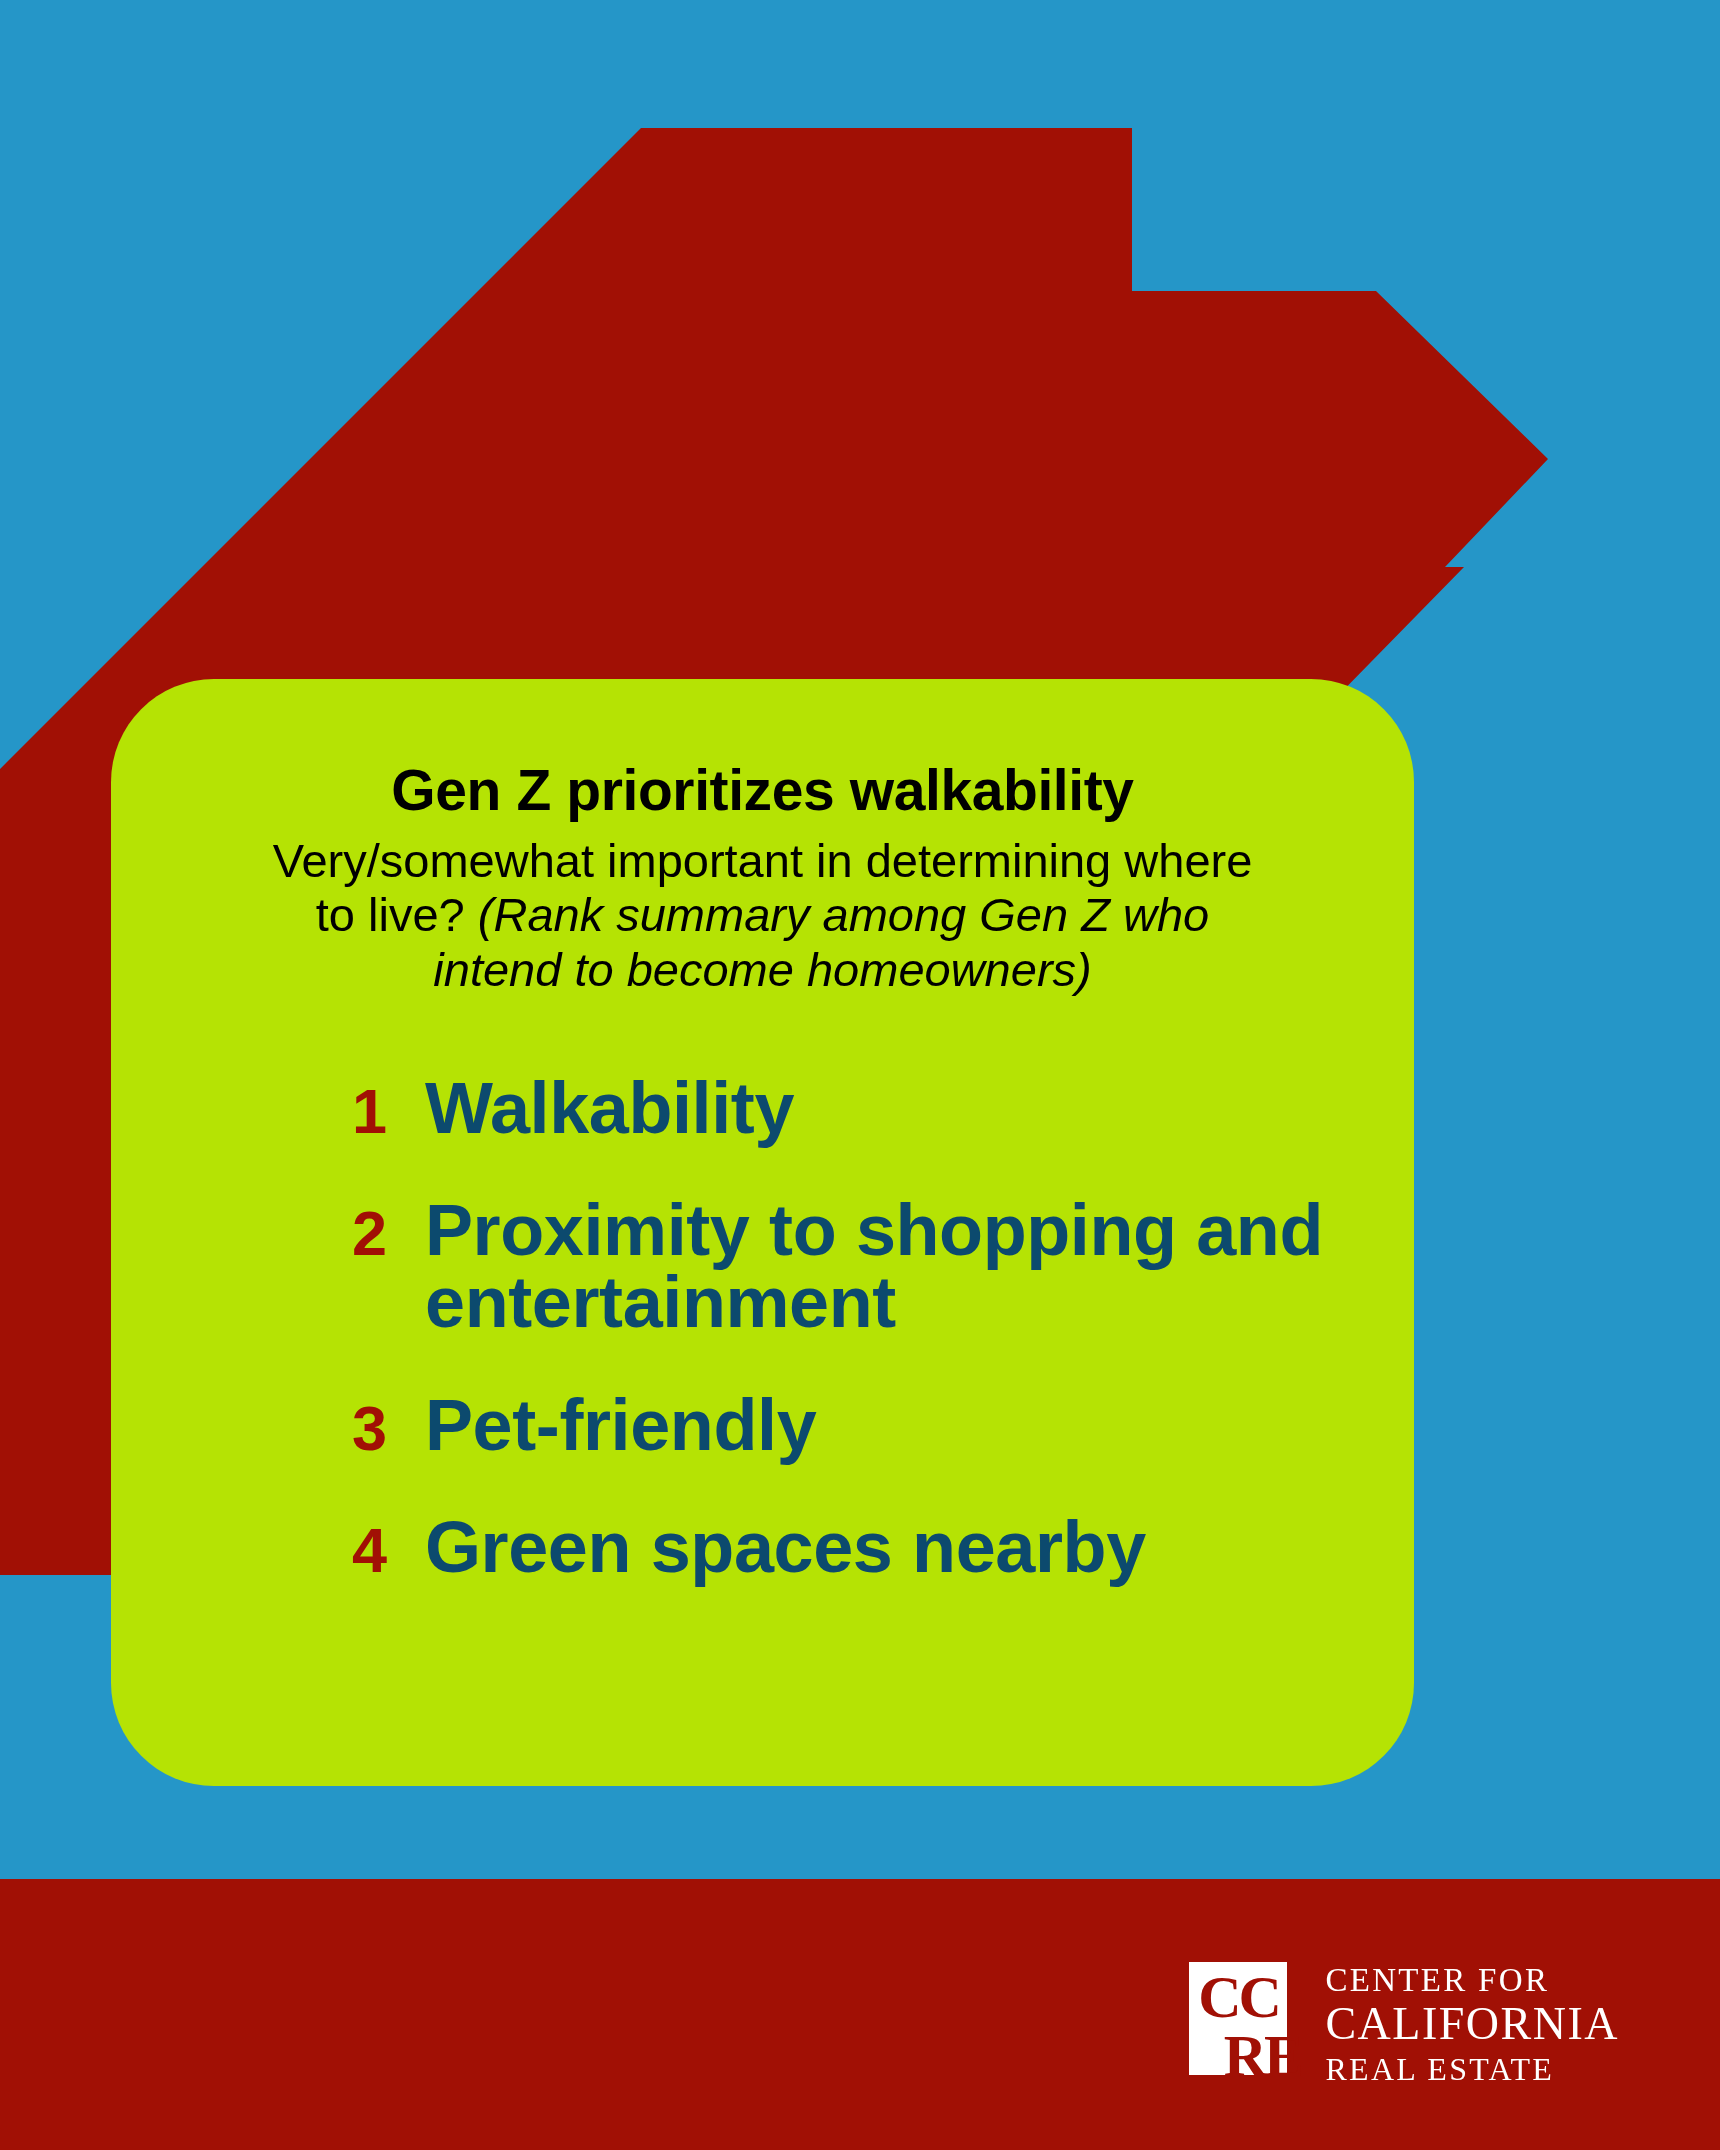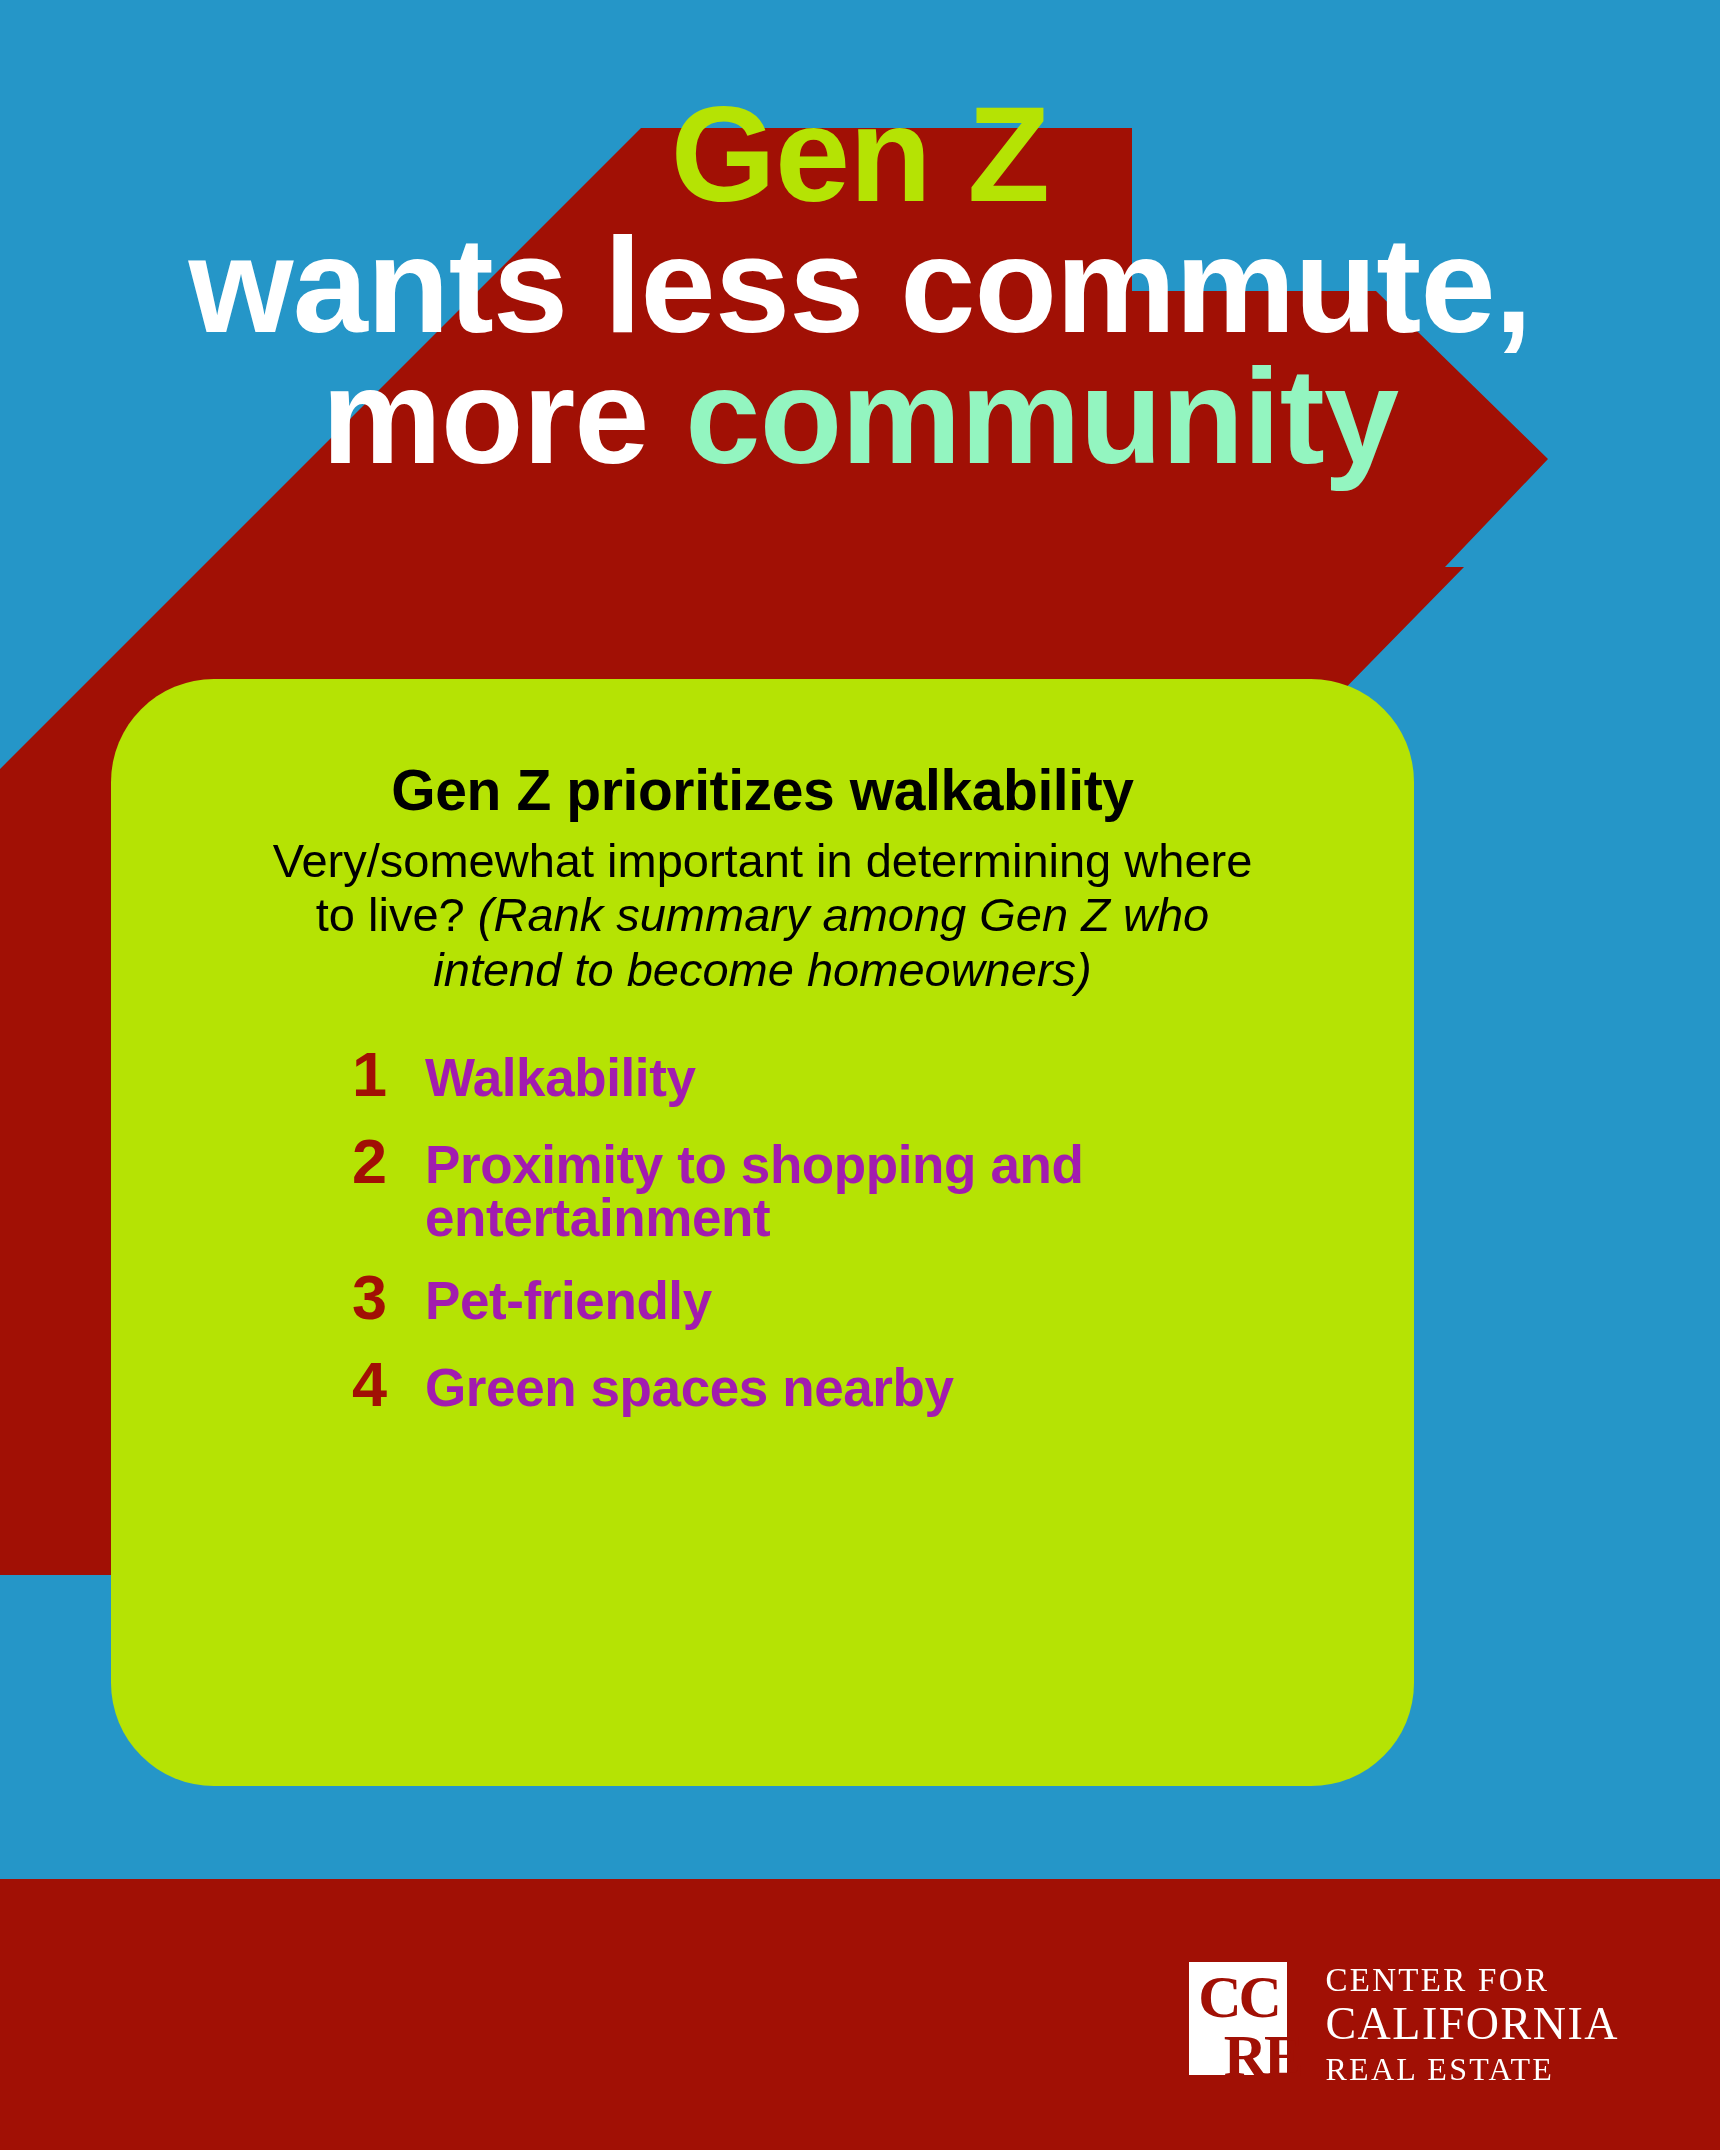--- a/index.html
+++ b/index.html
@@ -131,24 +131,25 @@
   .rank-num {
     width: 73px;
     flex: none;
     font-weight: 700;
     font-size: 63px;
     color: #a11005;
     line-height: 1;
   }
   .rank-label {
     font-weight: 700;
-    font-size: 53px;
-    color: #a21caf;
+    font-size: 72px;
+    color: #0c4a6e;
     line-height: 1;
     letter-spacing: -0.4px;
+    margin-top: 29px;
   }
 
   .source-line {
     margin: 0;
     padding: 27.5px 126px 0 0;
     text-align: right;
     font-size: 34px;
     font-style: italic;
     font-weight: 700;
     color: #000000;
@@ -213,31 +214,20 @@
 </style>
 </head>
 <body>
 
 <div id="poster">
 
   <div class="bg-blue"></div>
   <div class="red-slab"></div>
   <div class="footer-band"></div>
 
-  <div class="headline">
-    <span class="l1">
-      <span class="hl-green">Gen Z</span>
-    </span>
-    <span class="l2">
-      <span class="hl-white">wants less commute,</span>
-    </span>
-    <span class="l3">
-      <span class="hl-white">more </span><span class="hl-mint">community</span>
-    </span>
-  </div>
 
   <div class="card">
 
     <h2 class="card-title">
       <span class="t-line">Gen Z prioritizes walkability</span>
     </h2>
 
     <p class="card-sub">
       <span class="sub-line">Very/somewhat important in determining where</span>
       <span class="sub-line"><span>to live? </span><span class="sub-italic">(Rank summary among Gen Z who</span></span>

